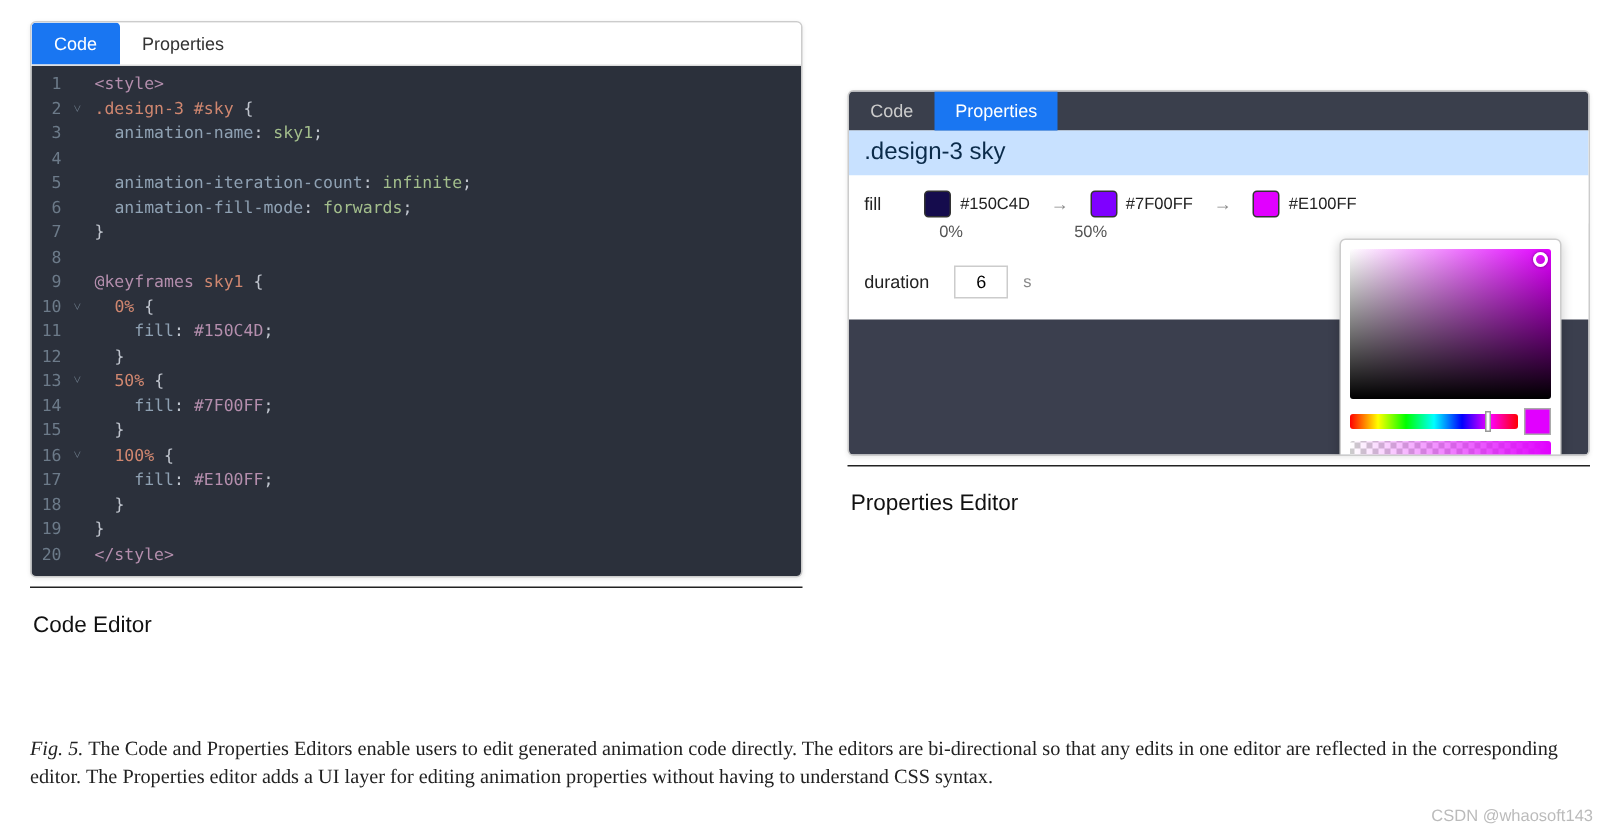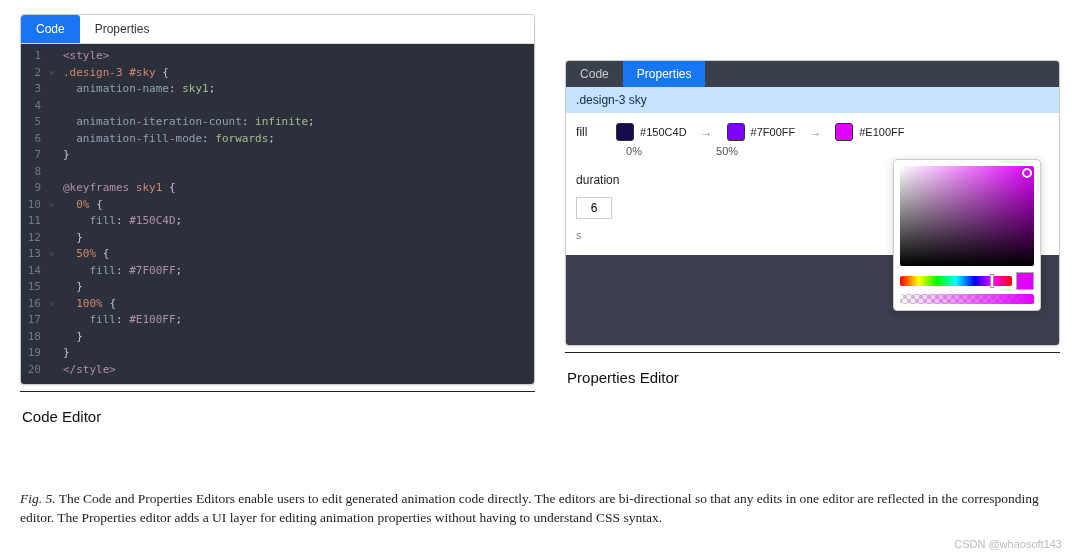--- a/index.html
+++ b/index.html
@@ -24,31 +24,31 @@
 .ct .val { color: #a3be8c; }
 .ct .punc { color: #c0c5ce; }
 .ct .hex { color: #b48ead; }
 .ct .kw { color: #b48ead; }
 .rule { border-top: 1px solid #222; margin: 6px 0 10px 0; }
 .panel-title { font-size: 15px; font-weight: 500; color: #111; padding: 6px 2px; }
 .props-box { border: 1px solid #ccc; border-radius: 4px; overflow: hidden; background: #fff; box-shadow: 0 1px 3px rgba(0,0,0,0.08); margin-top: 46px; position: relative; }
 .props-tabs { display: flex; background: #3a3f4c; }
 .props-tab { padding: 6px 14px; font-size: 12px; cursor: pointer; color: #ccc; }
 .props-tab.active { background: #1976f2; color: #fff; }
-.selector-row { background: #c8e1ff; padding: 6px 10px; font-size: 12px; font-weight: 500; color: #0b2b4a; }
+.selector-row { background: #c8e1ff; padding: 6px 10px; font-size: 16px; font-weight: 500; color: #0b2b4a; }
 .fill-row { display: flex; align-items: center; padding: 10px 10px 4px 10px; gap: 10px; background: #fff; }
 .fill-label { font-size: 12px; color: #222; width: 30px; }
 .swatch-group { display: flex; align-items: center; gap: 6px; }
 .swatch { width: 18px; height: 18px; border-radius: 3px; border: 1px solid #333; }
 .swatch-text { font-size: 11px; color: #222; }
 .arrow { color: #888; font-size: 12px; padding: 0 4px; }
 .pct-row { display: flex; padding: 0 10px 8px 10px; font-size: 11px; color: #555; }
 .pct-1 { margin-left: 50px; width: 90px; }
 .pct-2 { width: 110px; }
-.dur-row { display: flex; padding: 8px 10px 14px 10px; gap: 10px; flex-direction: column; }
+.dur-row { display: flex; align-items: center; padding: 8px 10px 14px 10px; gap: 10px; }
 .dur-label { font-size: 12px; color: #222; width: 50px; }
 .dur-input { width: 36px; height: 22px; border: 1px solid #ccc; font-size: 12px; text-align: center; }
 .dur-unit { font-size: 11px; color: #888; }
 .dark-footer { background: #3b3f4e; height: 90px; }
 .picker { position: absolute; right: 18px; top: 98px; width: 148px; background: #fff; border: 1px solid #ccc; border-radius: 4px; box-shadow: 0 2px 8px rgba(0,0,0,0.2); padding: 6px; z-index: 10; }
 .gradient-box { width: 100%; height: 100px; background: linear-gradient(to bottom, rgba(0,0,0,0)0%, #000 100%), linear-gradient(to right, #fff 0%, #e100ff 100%); border-radius: 2px; position: relative; }
 .grad-handle { position: absolute; width: 10px; height: 10px; border: 2px solid #fff; border-radius: 50%; right: 2px; top: 2px; box-shadow: 0 0 2px rgba(0,0,0,0.5); }
 .hue-row { display: flex; align-items: center; gap: 4px; margin-top: 6px; }
 .hue-bar { flex: 1; height: 10px; background: linear-gradient(to right, red, yellow, lime, cyan, blue, magenta, red); border-radius: 2px; position: relative; }
 .hue-handle { position: absolute; width: 4px; height: 14px; background: #fff; border: 1px solid #999; top: -2px; right: 18px; }

